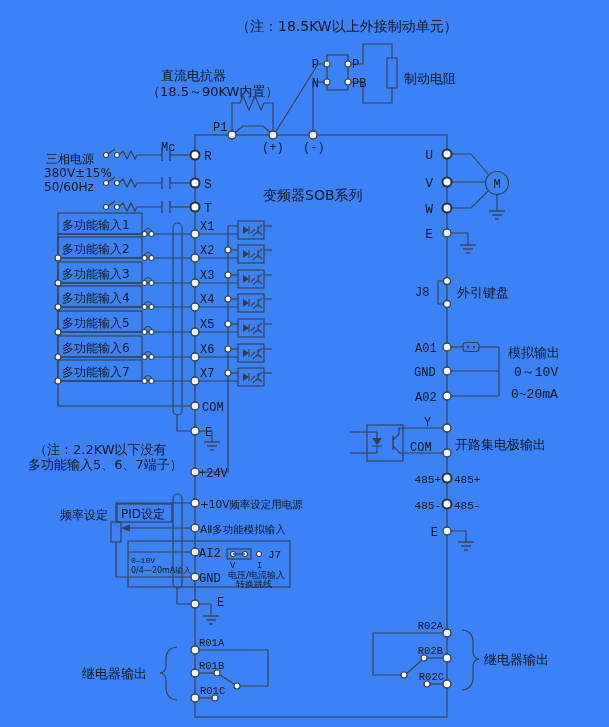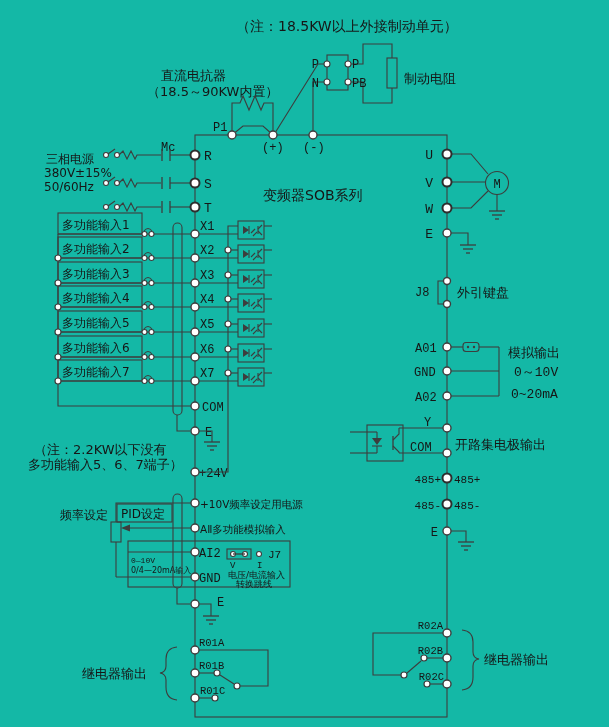--- a/index.html
+++ b/index.html
@@ -1,16 +1,16 @@
 <!DOCTYPE html>
 <html><head>
 <meta charset="utf-8">
 <style>
   html,body{margin:0;padding:0;background:#fff;}
-  .stage{position:relative;width:609px;height:727px;background:#14b8a6;overflow:hidden;}
+  .stage{position:relative;width:609px;height:727px;background:#3b82f6;overflow:hidden;}
   svg{display:block;}
   .ln{stroke:#3d3d3d;stroke-width:1.1;fill:none;}
   .ln2{stroke:#3d3d3d;stroke-width:1.3;fill:none;}
   .box{stroke:#3d3d3d;stroke-width:1.1;fill:none;}
   .term{stroke:#3d3d3d;stroke-width:1.4;fill:#fff;}
   .termb{stroke:#2e2e2e;stroke-width:2;fill:#fff;}
   .node{stroke:#3d3d3d;stroke-width:1.2;fill:#fff;}
   .dot{stroke:#3d3d3d;stroke-width:1.1;fill:#fff;}
   .fillshape{fill:#3d3d3d;stroke:none;}
   text{fill:#161616;}

